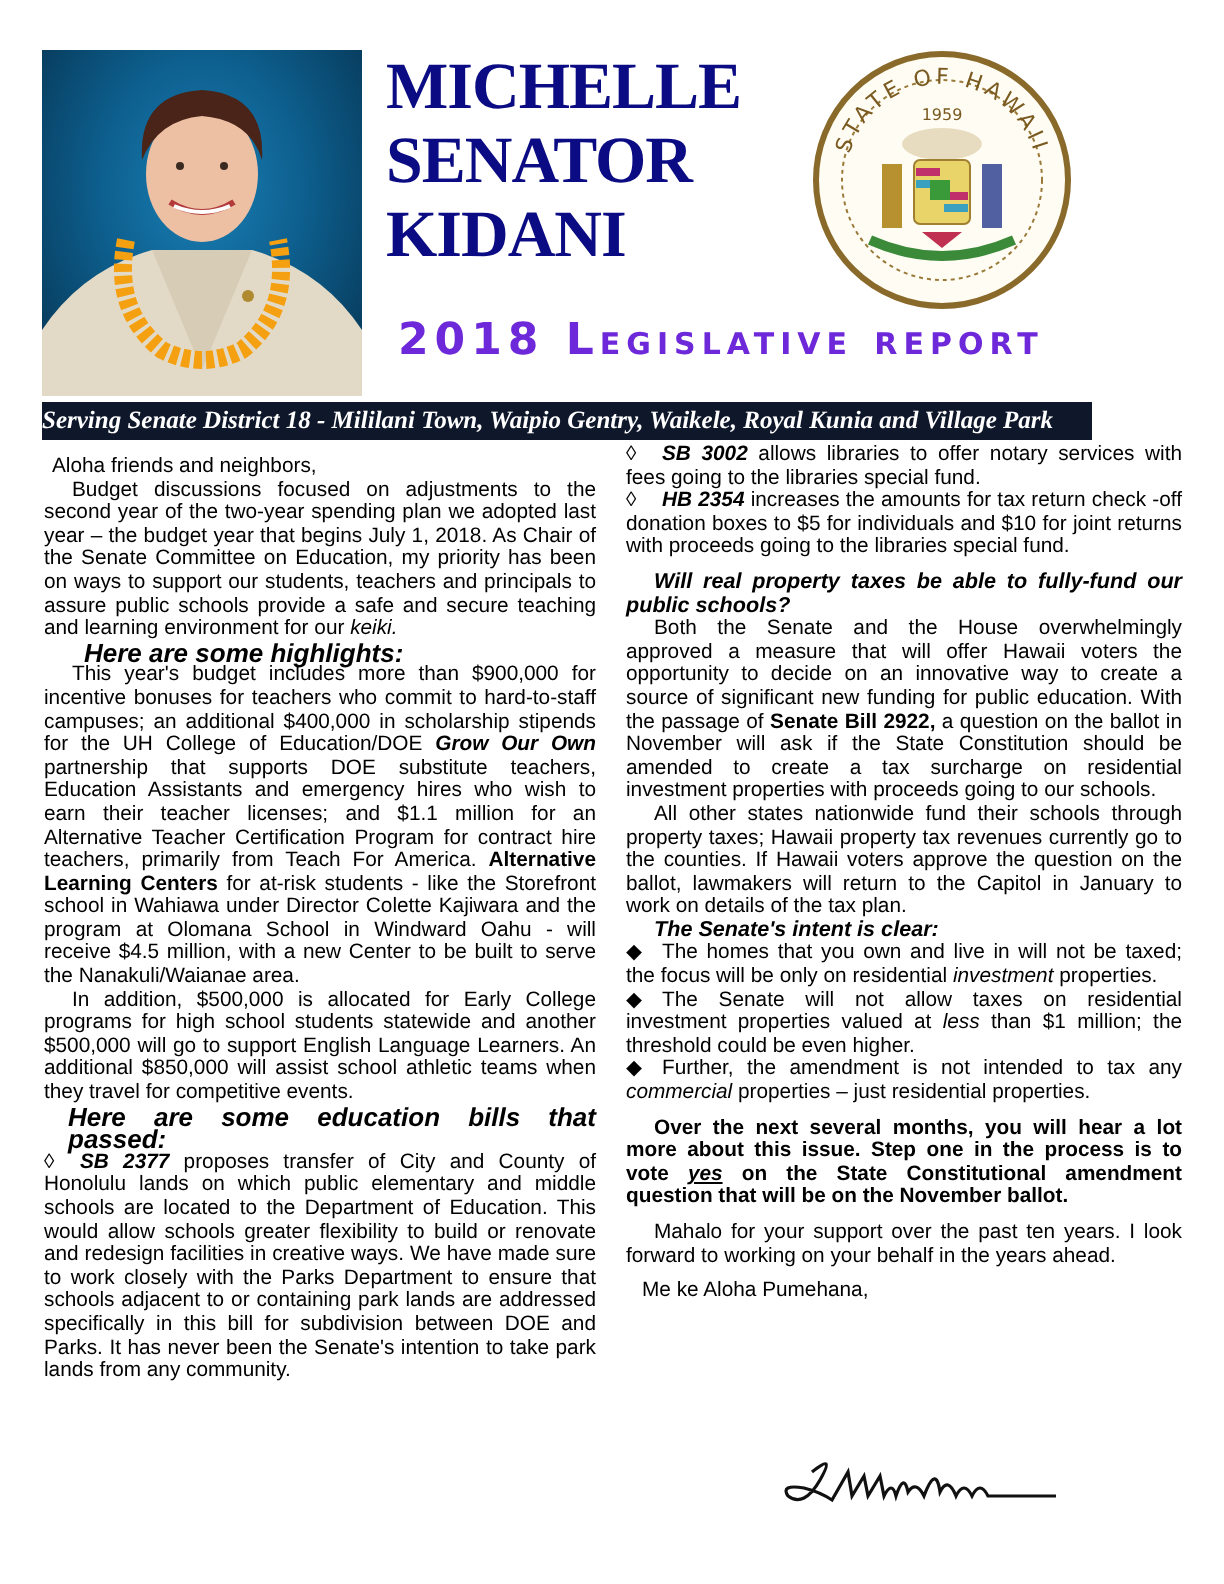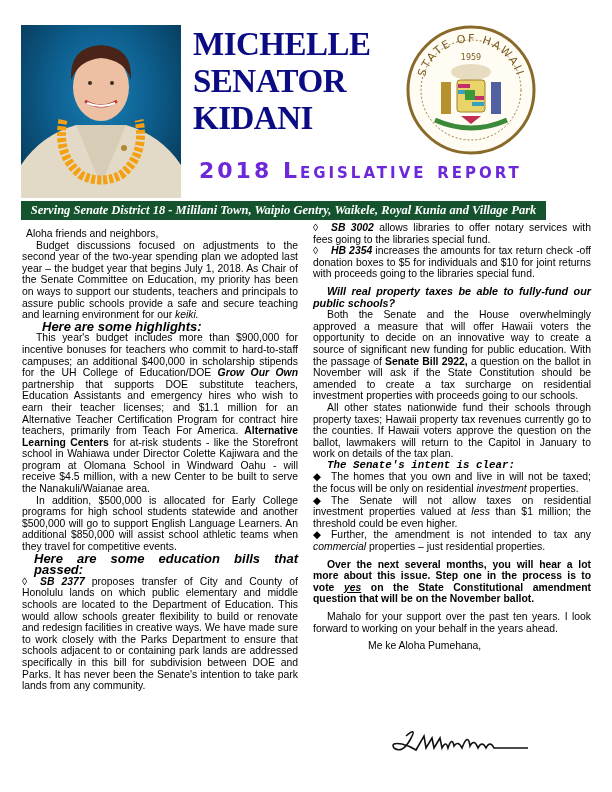--- a/index.html
+++ b/index.html
@@ -6,23 +6,23 @@
   body { width:612px; height:792px; position:relative; overflow:hidden; font-family:"Liberation Sans", sans-serif; color:#000; }
   .photo { position:absolute; left:21px; top:25px; width:160px; height:173px; overflow:hidden;
            background: radial-gradient(ellipse at 50% 40%, #1a7fb5 0%, #0d5f8e 45%, #06324f 100%); }
   .photo svg { width:100%; height:100%; display:block; }
   .title { position:absolute; left:193px; top:26px; font-family:"Liberation Serif", serif; font-weight:bold;
            color:#0b0b84; font-size:33px; line-height:37px; letter-spacing:-0.5px; }
   .title div { white-space:nowrap; }
   .subtitle { position:absolute; left:199px; top:158px; color:#6d28d9; font-family:"DejaVu Sans", sans-serif; font-weight:bold;
               font-size:22px; letter-spacing:3px; white-space:nowrap; font-variant:small-caps; }
   .seal { position:absolute; left:405px; top:24px; width:132px; height:132px; }
-  .banner { position:absolute; left:21px; top:201px; width:525px; height:19px; background:#14532d;
+  .banner { position:absolute; left:21px; top:201px; width:525px; height:19px; background:#0f172a;
             color:#ffffff; font-family:"Liberation Serif", serif; font-style:italic; font-weight:bold;
-            font-size:12.5px; line-height:19px; text-align:center; white-space:nowrap; overflow:hidden; }
+            font-size:12.5px; line-height:19px; white-space:nowrap; overflow:hidden; }
   .col { position:absolute; font-size:10.4px; line-height:11.6px; text-align:justify; }
   .col-left { left:22px; top:228px; width:276px; }
   .col-right { left:313px; top:222px; width:278px; }
   .col p { margin:0; }
   .indent { text-indent:14px; }
   .ind-s { text-indent:4px; }
   .bold { font-weight:bold; }
   .bi { font-weight:bold; font-style:italic; }
   .it { font-style:italic; }
   .h { font-weight:bold; font-size:13px; padding-left:20px;font-style:italic; }
@@ -92,24 +92,24 @@
   <p class="h" style="padding-left:12px;">Here are some education bills that passed:</p>
   <p><span class="bul">◊</span><span class="bi">SB 2377</span><span> proposes transfer of City and County of Honolulu lands on which public elementary and middle schools are located to the Department of Education.  This would allow schools greater flexibility to build or renovate and redesign facilities in creative ways. We have made sure to work closely with the Parks Department to ensure that schools adjacent to or containing park lands are addressed specifically in this bill for subdivision between DOE and Parks. It has never been the Senate's intention to take park lands from any community.</span></p>
 </div>
 
 <div class="col col-right">
   <p><span class="bul">◊</span><span class="bi">SB 3002</span><span> allows libraries to offer notary services with fees going to the libraries special fund.</span></p>
   <p><span class="bul">◊</span><span class="bi">HB 2354</span><span> increases the amounts for tax return check -off donation boxes to $5 for individuals and $10 for joint returns with proceeds going to the libraries special fund.</span></p>
   <p class="hq gap" style="text-indent:14px;">Will real property taxes be able to fully-fund our public schools?</p>
   <p class="indent"><span>Both the Senate and the House overwhelmingly approved a measure that will offer Hawaii voters the opportunity to  decide on an innovative way to create a source of significant new funding for public education. With the passage of </span><span class="bold">Senate Bill 2922,</span><span> a question on the ballot in November will ask if the State Constitution should be amended to create a tax surcharge on residential investment properties with proceeds going to our schools.</span></p>
   <p class="indent">All other states nationwide fund their schools through property taxes; Hawaii property tax revenues currently go to the counties. If Hawaii voters approve the question on the ballot, lawmakers will return to the Capitol in January to work on details of the tax plan.</p>
-  <p class="hq" style="text-indent:14px;font-family:Liberation Mono, monospace;">The Senate's intent is clear:</p>
+  <p class="hq" style="text-indent:14px;">The Senate's intent is clear:</p>
   <p><span class="bul">◆</span><span>The homes that you own and live in will not be taxed; the focus will be only on residential </span><span class="it">investment</span><span> properties.</span></p>
   <p><span class="bul">◆</span><span>The Senate will not allow taxes on residential investment properties valued at </span><span class="it">less</span><span> than $1 million; the threshold could be even higher.</span></p>
   <p><span class="bul">◆</span><span>Further, the amendment is not intended to tax any </span><span class="it">commercial</span><span> properties – just residential properties.</span></p>
   <p class="indent bold gap"><span>Over the next several months, you will hear a lot more about this issue.  Step one in the process is to vote </span><span class="bi ul">yes</span><span> on the State Constitutional amendment question that will be on the November ballot.</span></p>
   <p class="indent gap">Mahalo for your support over the past ten years.  I look forward to working on your behalf in the years ahead.</p>
-  <p class="ind-s gap" style="text-indent:8px;margin-left:47px;">Me ke Aloha Pumehana,</p>
+  <p class="ind-s gap" style="text-indent:8px;">Me ke Aloha Pumehana,</p>
 </div>
 
 <svg class="sig" viewBox="0 0 150 40">
   <path d="M18 14 Q30 4 22 18 Q14 32 6 26 Q2 20 14 22 Q22 24 28 28 L36 14 L38 26 L44 16 L46 26 L52 16 L54 26 Q58 18 60 26 Q64 14 66 24 Q70 18 74 26 Q80 10 82 24 Q86 16 90 26 Q94 18 98 26 Q102 18 106 26 L140 26" stroke="#111" stroke-width="1.6" fill="none"></path>
 </svg>
 
 </body></html>

